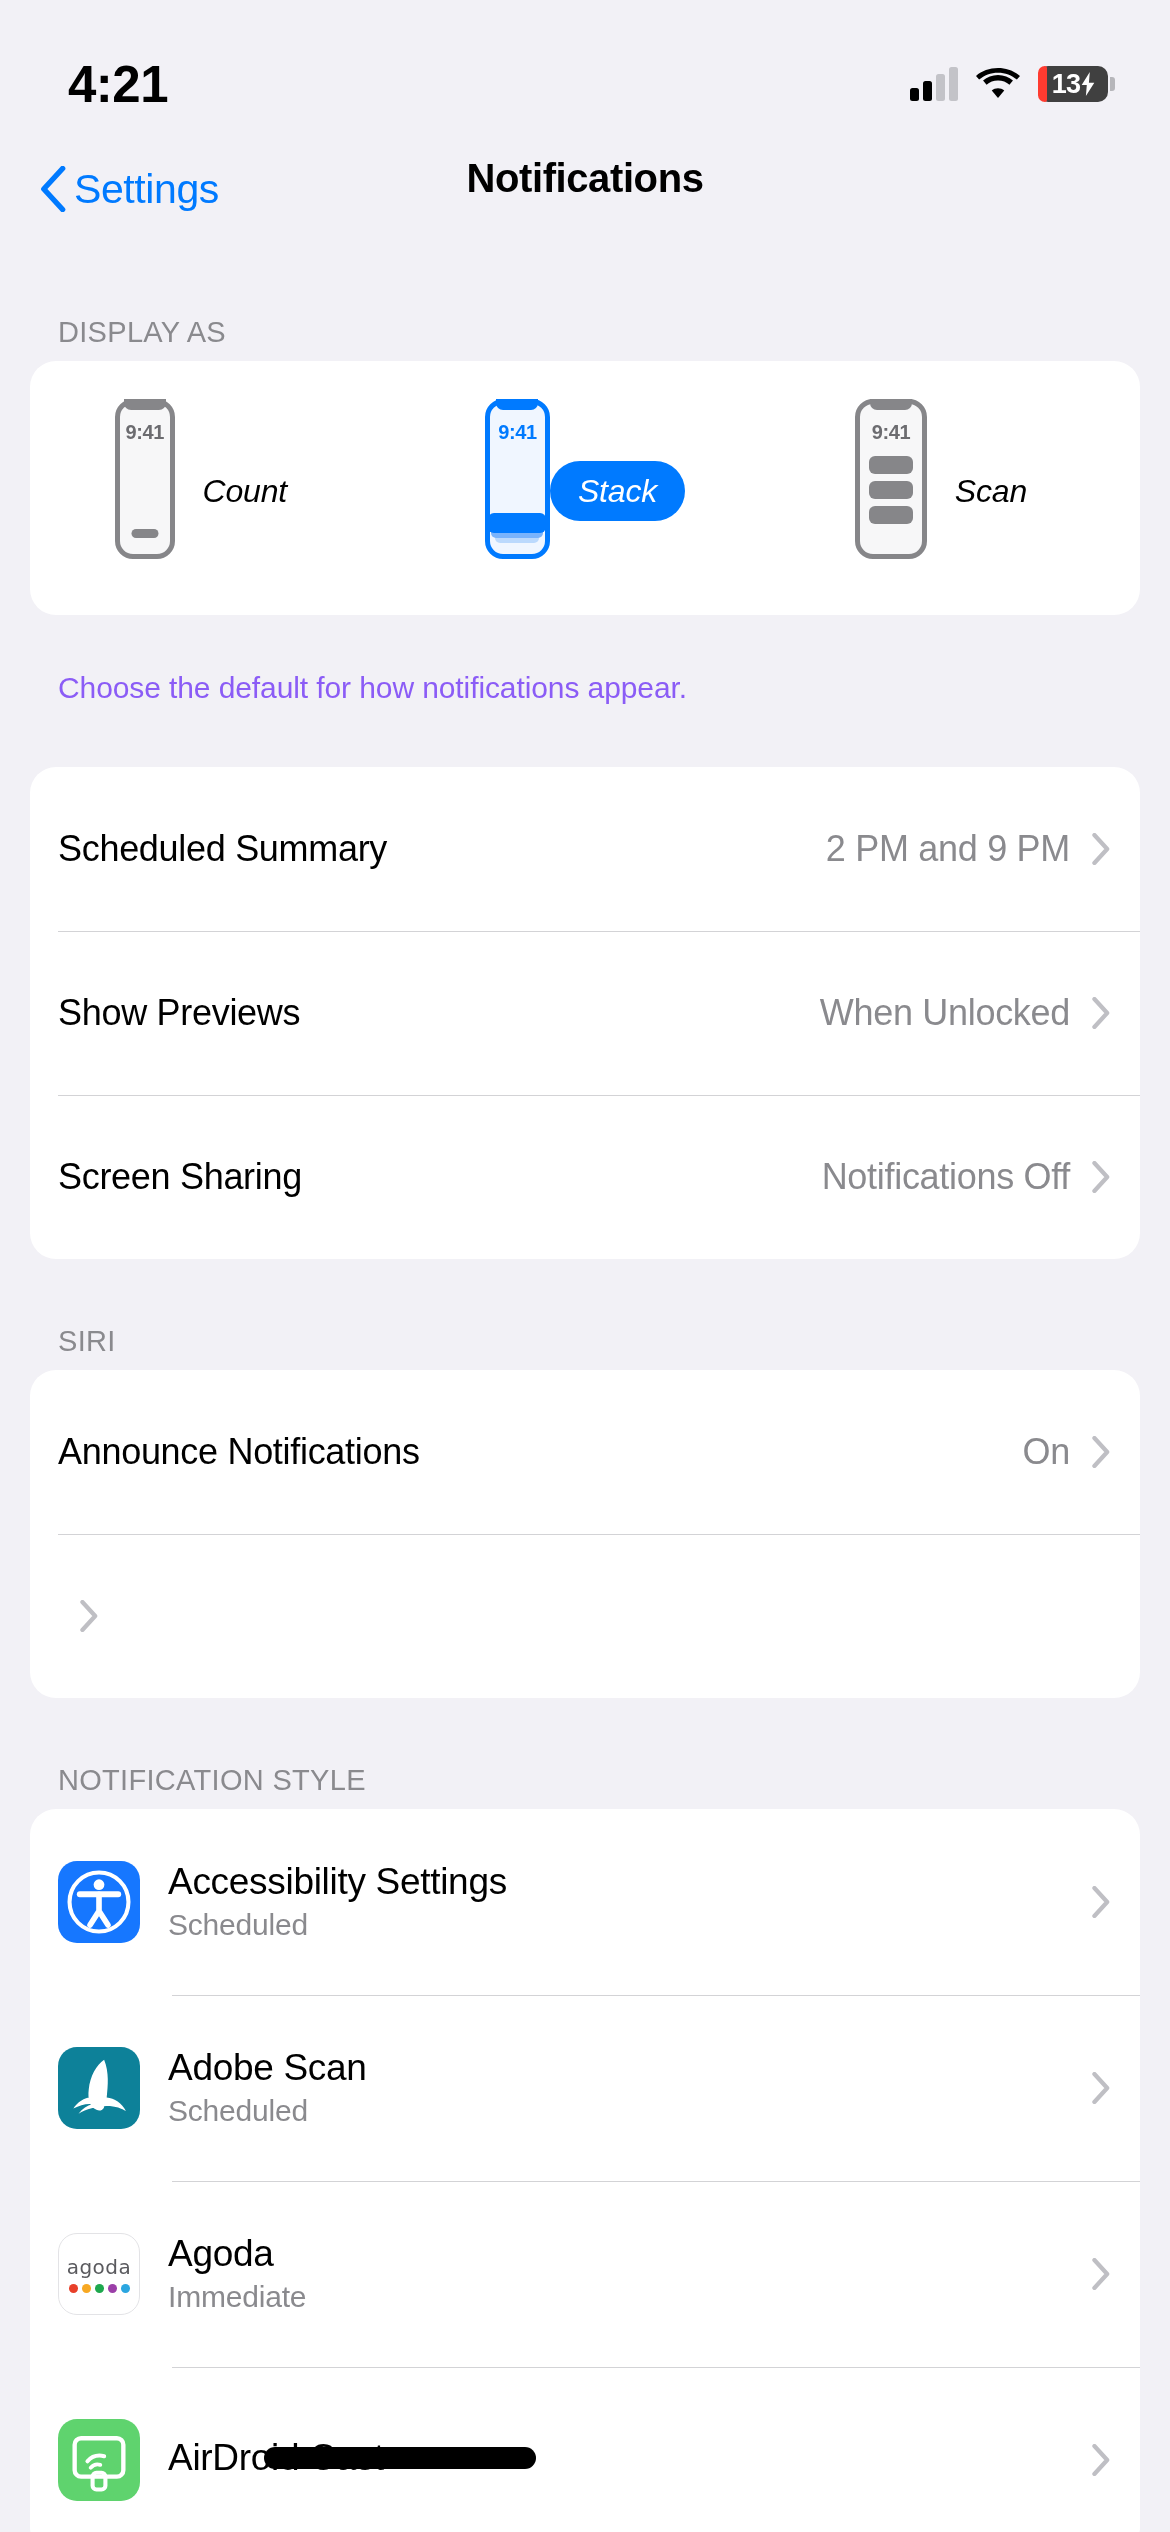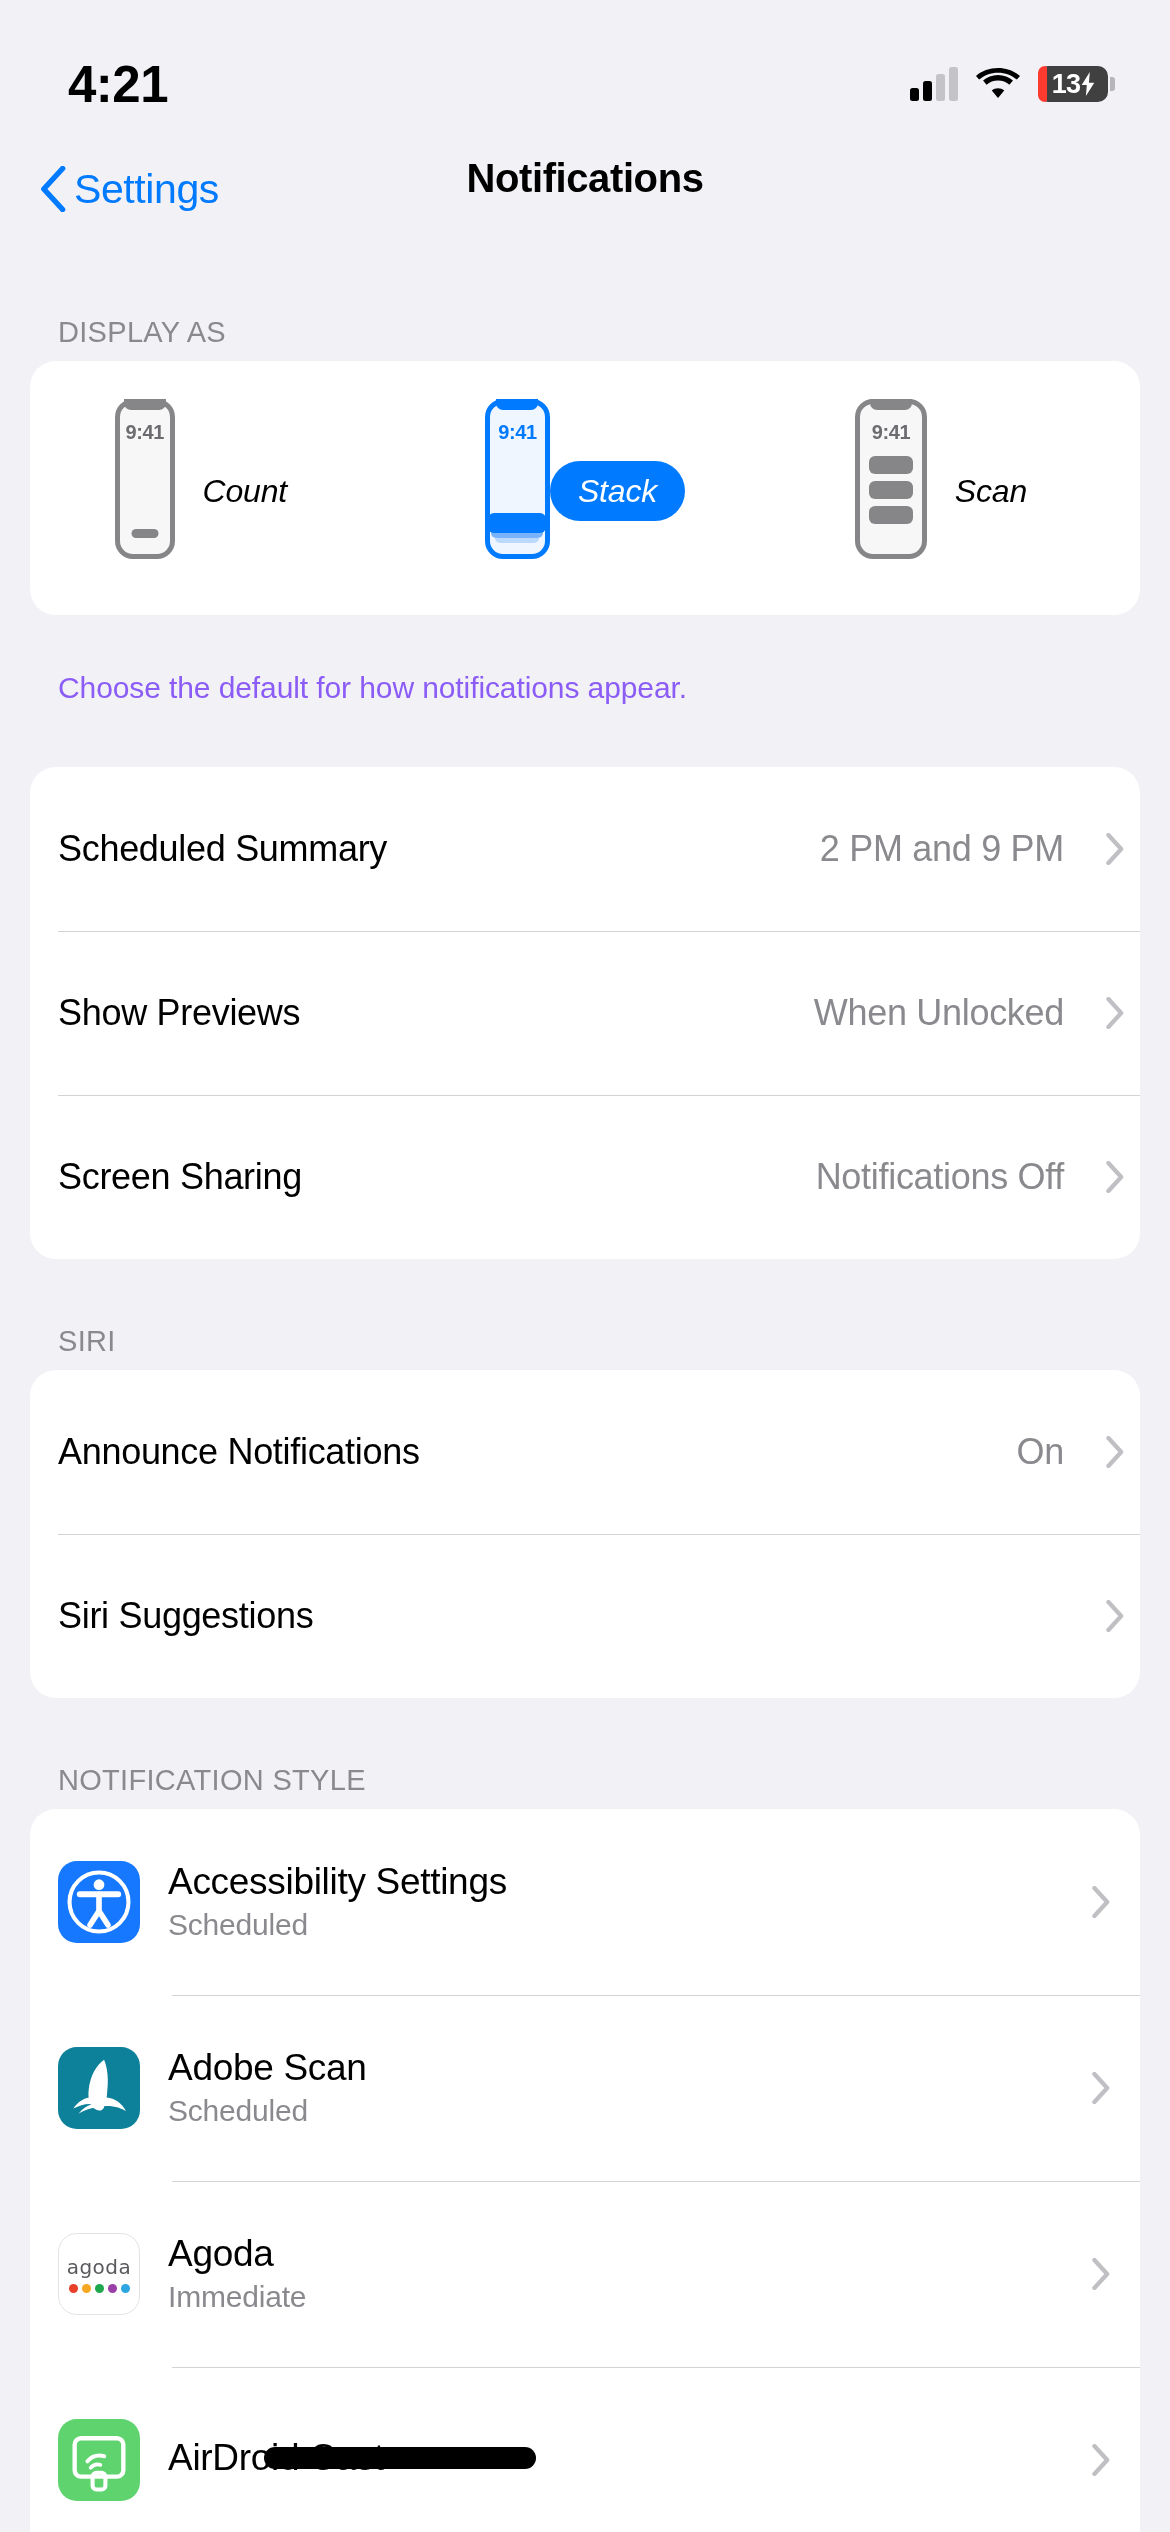--- a/index.html
+++ b/index.html
@@ -265,24 +265,23 @@
     background: #007AFF;
     color: #FFFFFF;
     font-weight: 500;
   }
 
   
   .row {
     display: flex;
     align-items: center;
     min-height: 164px;
-    padding: 0 16px 0 28px;
+    padding: 0 30px 0 28px;
     position: relative;
     cursor: pointer;
-    gap: 20px;
   }
   .row + .row::before {
     content: "";
     position: absolute;
     top: 0; left: 28px; right: 0;
     height: 1px;
     background: #D3D3D6;
   }
   .row .label {
     font-size: 36px;
@@ -478,21 +477,20 @@
   <div class="section-header">SIRI</div>
   <div class="card">
     <div class="row">
       <span class="label">Announce Notifications</span>
       <span class="value">On</span>
       <svg class="chevron-right" viewBox="0 0 9 16">
         <path d="M1.2 1 L7.6 8 L1.2 15" fill="none" stroke="#BFBFC4" stroke-width="2.1" stroke-linecap="round" stroke-linejoin="round"></path>
       </svg>
     </div>
     <div class="row">
-      <span class="label">Siri Suggestions</span>
       <span class="value"></span>
       <svg class="chevron-right" viewBox="0 0 9 16">
         <path d="M1.2 1 L7.6 8 L1.2 15" fill="none" stroke="#BFBFC4" stroke-width="2.1" stroke-linecap="round" stroke-linejoin="round"></path>
       </svg>
     </div>
   </div>
 
   <div style="height:66px"></div>
   <div class="section-header">NOTIFICATION STYLE</div>
   <div class="card">

